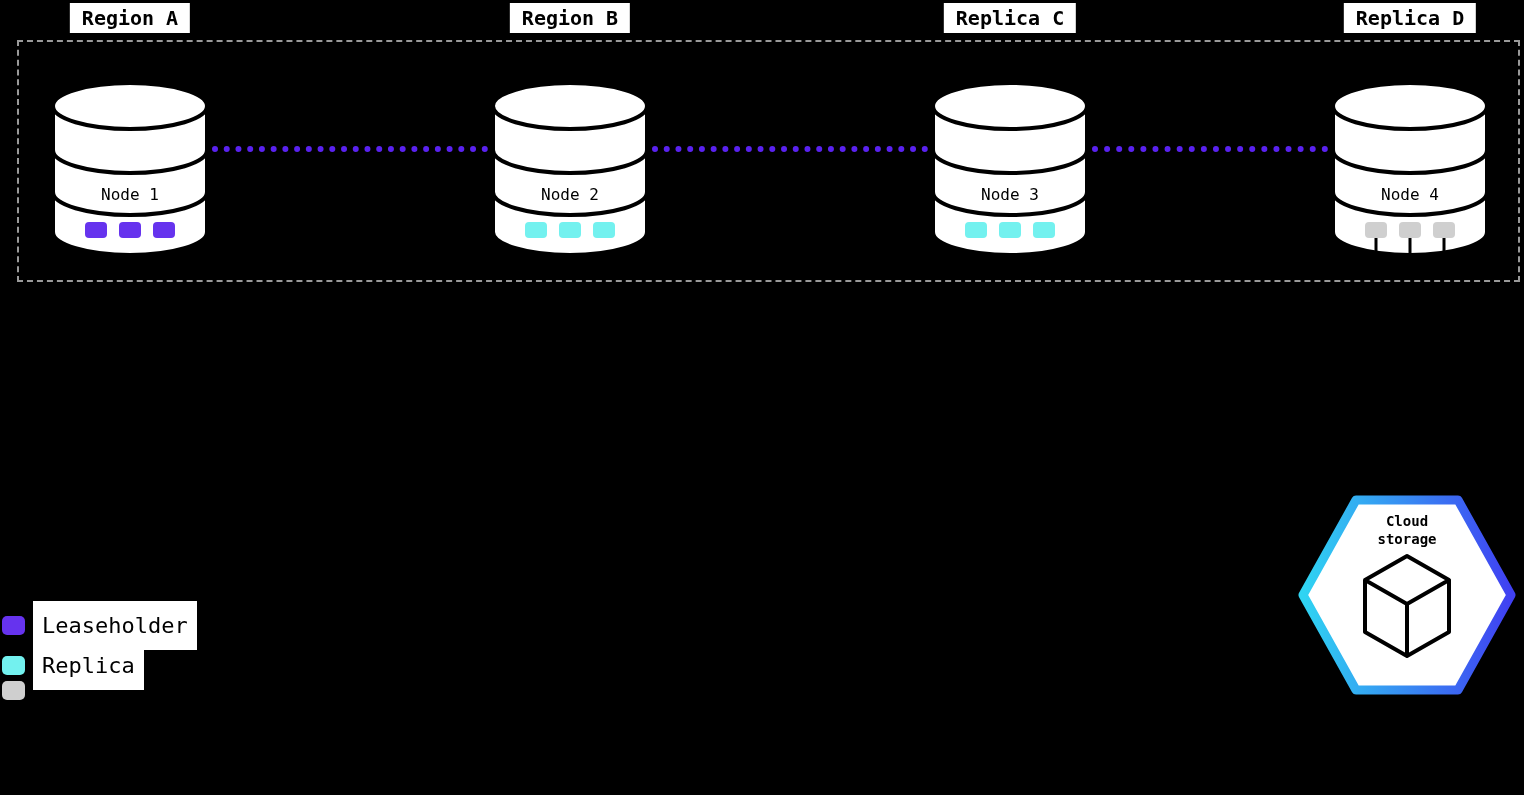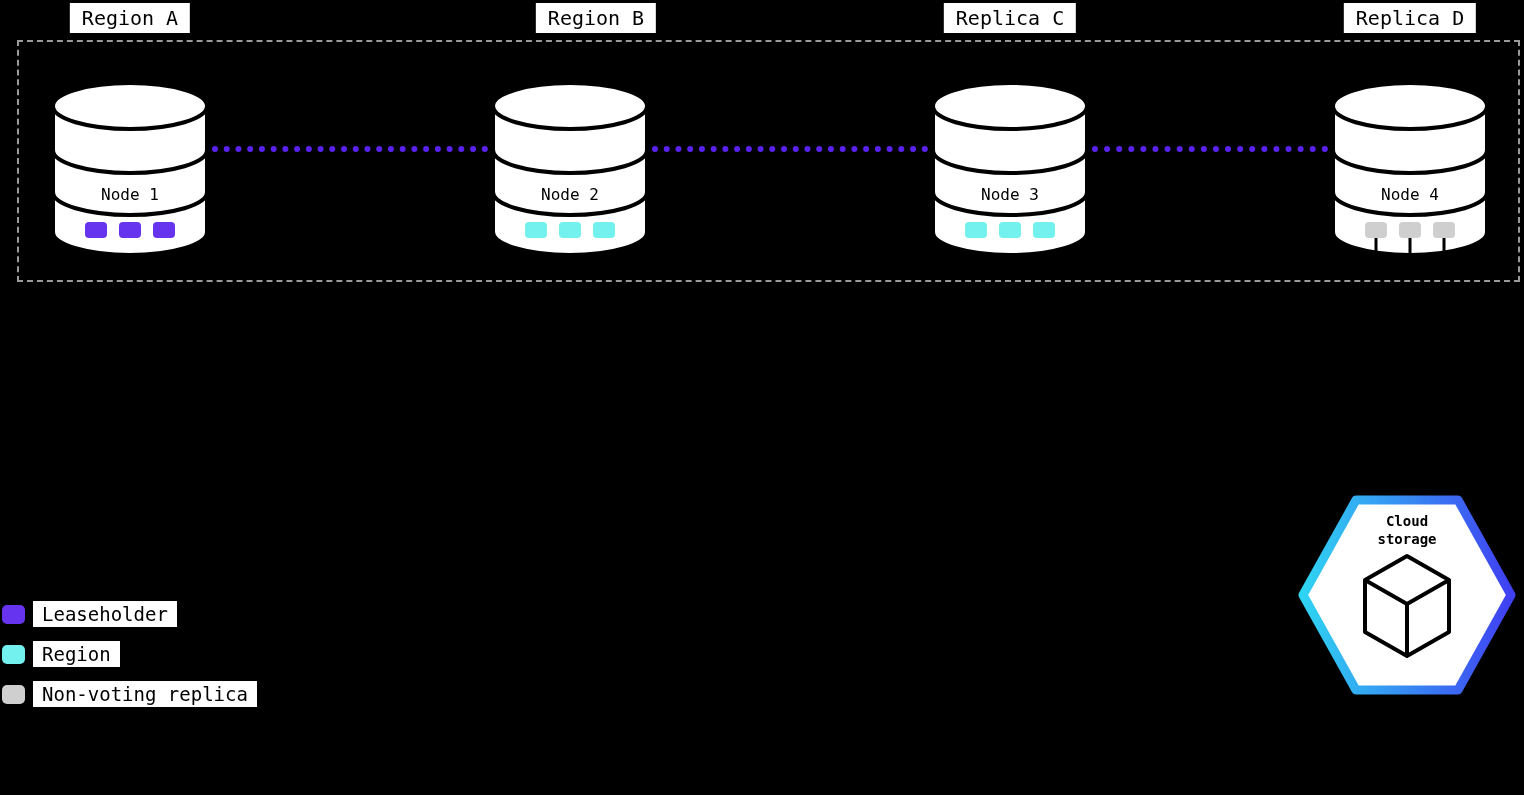--- a/index.html
+++ b/index.html
@@ -3,52 +3,52 @@
 <meta charset="utf-8">
 <style>
   * { margin:0; padding:0; box-sizing:border-box; }
   html,body { background:#000; }
   body {
     width:1524px; height:795px; position:relative; overflow:hidden;
     font-family:"DejaVu Sans Mono", monospace;
   }
   .region-label {
     position:absolute; top:3px; transform:translateX(-50%);
-    background:#fff; color:#000; font-weight:normal; font-size:20px;
+    background:#fff; color:#000; font-weight:bold; font-size:20px;
     padding:3px 12px; white-space:nowrap;
   }
   .cluster-box {
     position:absolute; left:17px; top:40px; width:1503px; height:242px;
     border:2px dashed #9a9a9a;
   }
   .node { position:absolute; top:80px; width:160px; height:178px; }
   .cyl-body, .cyl-top { fill:#fff; stroke:#000; stroke-width:4; }
   .cyl-line { fill:none; stroke:#000; stroke-width:4; }
   .cyl-label {
     fill:#000; font-size:16px; text-anchor:middle;
     font-family:"DejaVu Sans Mono", monospace;
   }
   .drop-line { fill:none; stroke:#000; stroke-width:3; }
   .connector { position:absolute; top:146px; height:0; border-top:6px dotted #5a22f0; }
   .legend-row { position:absolute; left:2px; display:flex; align-items:center; gap:8px; }
   .legend-swatch { width:23px; height:19px; border-radius:5px; flex:0 0 auto; }
-  .legend-label { background:#fff; color:#000; font-size:19px; padding:2px 9px; white-space:nowrap; }
+  .legend-label { background:#fff; color:#000; font-size:22px; padding:12px 9px; white-space:nowrap; }
   .hexagon { position:absolute; left:1298px; top:494px; width:218px; height:202px; }
   .hex-shape { fill:#fff; }
   .hex-text {
     fill:#000; font-weight:bold; font-size:14px; text-anchor:middle;
     font-family:"DejaVu Sans Mono", monospace;
   }
   .cube { fill:none; stroke:#000; stroke-width:4; stroke-linejoin:round; }
 </style>
 </head>
 <body>
 
 <div class="region-label" style="left:130px">Region A</div>
-<div class="region-label" style="left:596px">Region B</div>
+<div class="region-label" style="left:570px">Region B</div>
 <div class="region-label" style="left:1010px">Replica C</div>
 <div class="region-label" style="left:1410px">Replica D</div>
 
 <div class="cluster-box"></div>
 
 <div class="connector" style="left: 212px; width: 276px; border-top-color: rgb(90, 34, 240);"></div>
 <div class="connector" style="left: 652px; width: 276px; border-top-color: rgb(90, 34, 240);"></div>
 <div class="connector" style="left: 1092px; width: 236px; border-top-color: rgb(90, 34, 240);"></div>
 
 <svg class="node" style="left:50px" viewBox="0 0 160 178">
@@ -97,25 +97,24 @@
   <rect x="69" y="142" width="22" height="16" rx="4" fill="#cfcfcf"></rect>
   <rect x="103" y="142" width="22" height="16" rx="4" fill="#cfcfcf"></rect>
 </svg>
 
 <div class="legend-row" style="top:601px">
   <div class="legend-swatch" style="background: rgb(102, 51, 238);"></div>
   <div class="legend-label">Leaseholder</div>
 </div>
 <div class="legend-row" style="top:641px">
   <div class="legend-swatch" style="background: rgb(115, 241, 239);"></div>
-  <div class="legend-label">Region</div>
+  <div class="legend-label">Replica</div>
 </div>
 <div class="legend-row" style="top:681px">
   <div class="legend-swatch" style="background: rgb(207, 207, 207);"></div>
-  <div class="legend-label">Non-voting replica</div>
 </div>
 
 <svg class="hexagon" viewBox="0 0 218 202">
   <defs>
     <linearGradient id="hexGrad" x1="0" y1="0" x2="1" y2="0">
       <stop offset="0" stop-color="#2fd4f2"></stop>
       <stop offset="1" stop-color="#4040f2"></stop>
     </linearGradient>
   </defs>
   <polygon class="hex-shape" points="5,101 58,6 160,6 213,101 160,196 58,196" stroke="url(#hexGrad)" stroke-width="9" stroke-linejoin="round"></polygon>

